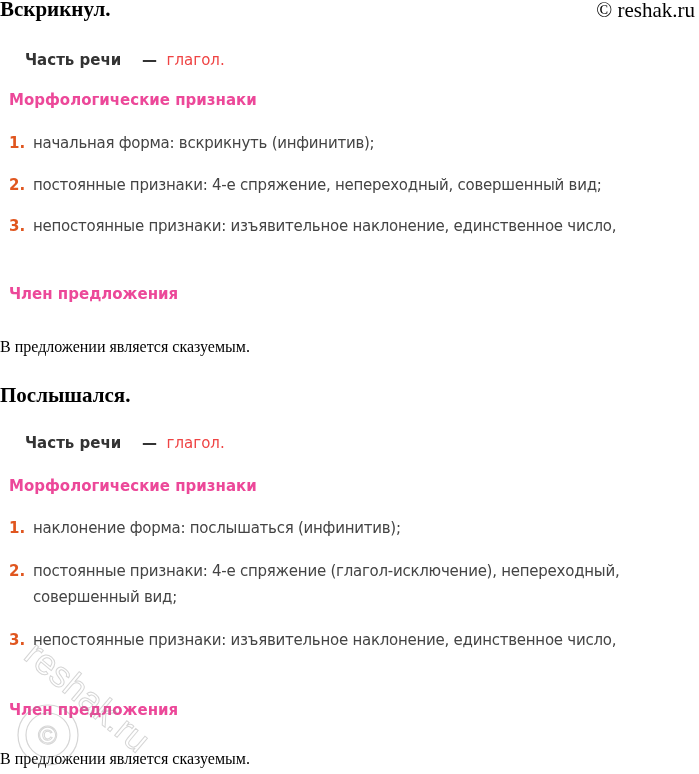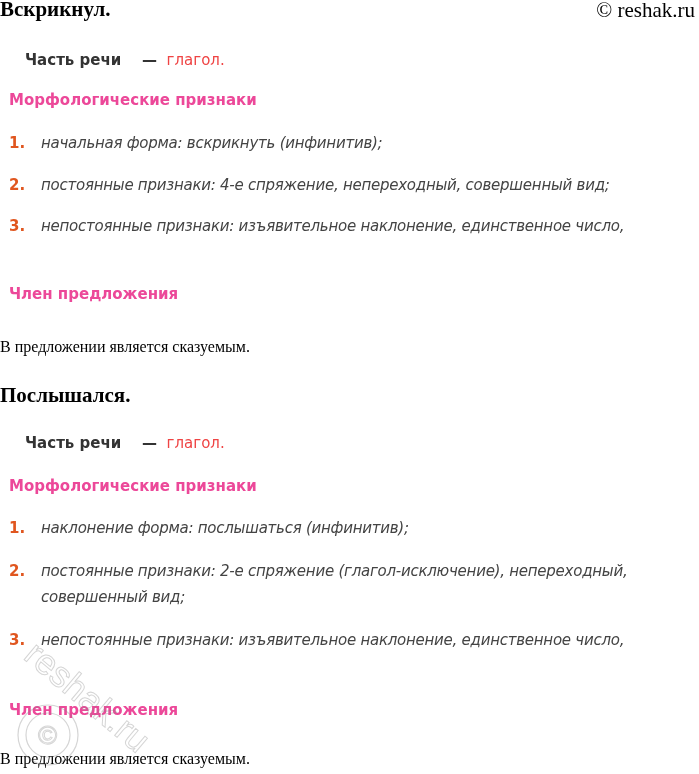--- a/index.html
+++ b/index.html
@@ -67,24 +67,23 @@
     }
     .list-item .num {
       position: absolute;
       left: 0;
       top: 0;
       color: #e0561f;
       font-weight: bold;
     }
     .list-item .txt {
       display: block;
-      margin-left: 32px;
+      margin-left: 24px;
       white-space: nowrap;
       letter-spacing: -0.25px;
-      font-style: italic;
     }
     .answer {
       position: absolute;
       left: 0;
       font-size: 16px;
       line-height: 24px;
     }
     .watermark {
       position: absolute;
       left: 0;
@@ -142,21 +141,21 @@
 
   <div class="section-head sans" style="top:476px;">Морфологические признаки</div>
 
   <div class="list-item sans" style="top:515px;">
     <span class="num">1.</span>
     <span class="txt">наклонение форма: послышаться (инфинитив);</span>
   </div>
 
   <div class="list-item sans" style="top:558px;">
     <span class="num">2.</span>
-    <span class="txt">постоянные признаки: 2-е спряжение (глагол-исключение), непереходный,</span>
+    <span class="txt">постоянные признаки: 4-е спряжение (глагол-исключение), непереходный,</span>
     <span class="txt">совершенный вид;</span>
   </div>
 
   <div class="list-item sans" style="top:627px;">
     <span class="num">3.</span>
     <span class="txt">непостоянные признаки: изъявительное наклонение, единственное число,</span>
   </div>
 
   <div class="section-head sans" style="top:700px;">Член предложения</div>
 

